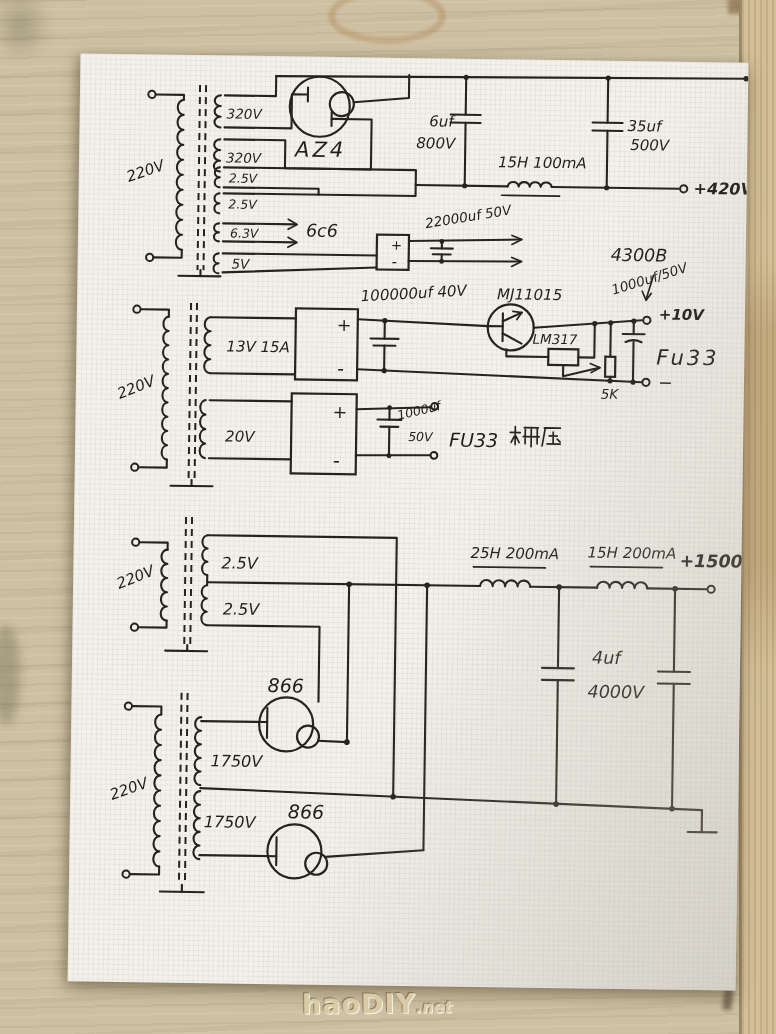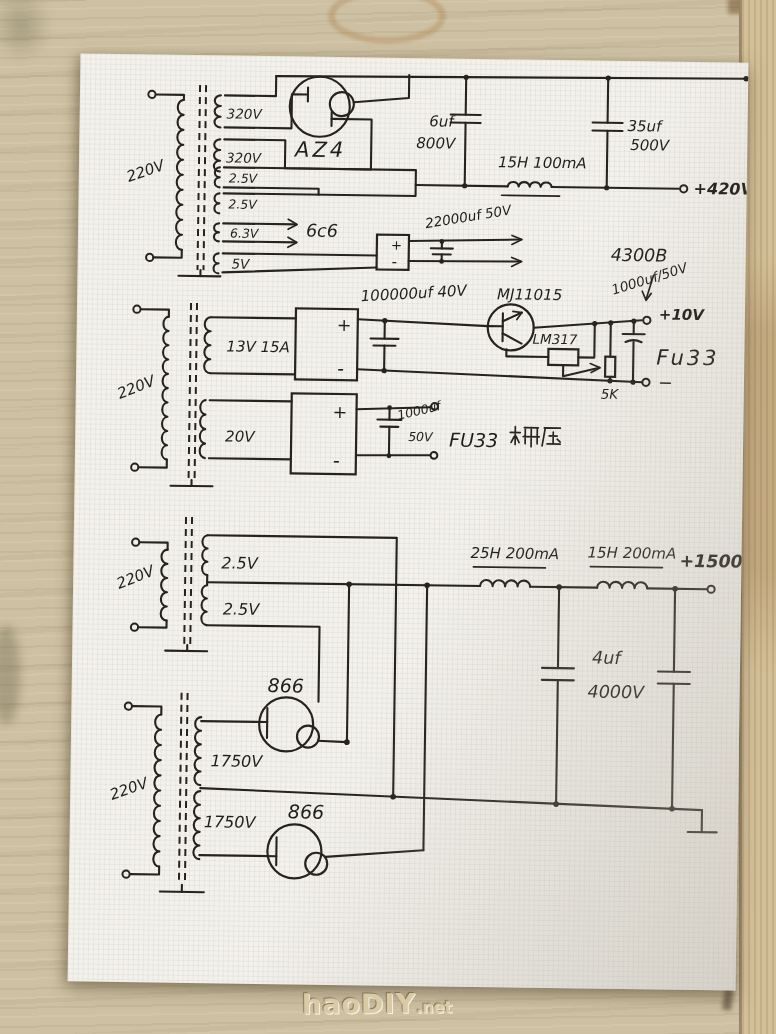--- a/index.html
+++ b/index.html
@@ -79,21 +79,21 @@
   .t16{font-size:16px;} .t17{font-size:17.5px;} .t19{font-size:19px;}
   .t21{font-size:21px;letter-spacing:3px;}
   .bold{font-weight:bold;}
   
   .watermark{
     position:absolute;left:302px;top:988px;z-index:3;
     font-size:27px;font-weight:bold;letter-spacing:1px;
     color:#d9caa5;transform:rotate(-0.5deg);
     text-shadow:1px 1px 0 rgba(255,255,245,0.80), -1px -1px 1px rgba(100,85,55,0.65);
   }
-  .watermark .tld{font-size:16px;letter-spacing:0;}
+  .watermark .tld{font-size:16px;font-style:italic;letter-spacing:0;}
 </style>
 </head>
 <body>
 
 <div class="wood">
   <div class="stain-ring"></div>
   <div class="smudge-tl"></div>
   <div class="smudge-left"></div>
   <div class="corner-dark"></div>
   <div class="wood-right"></div>

